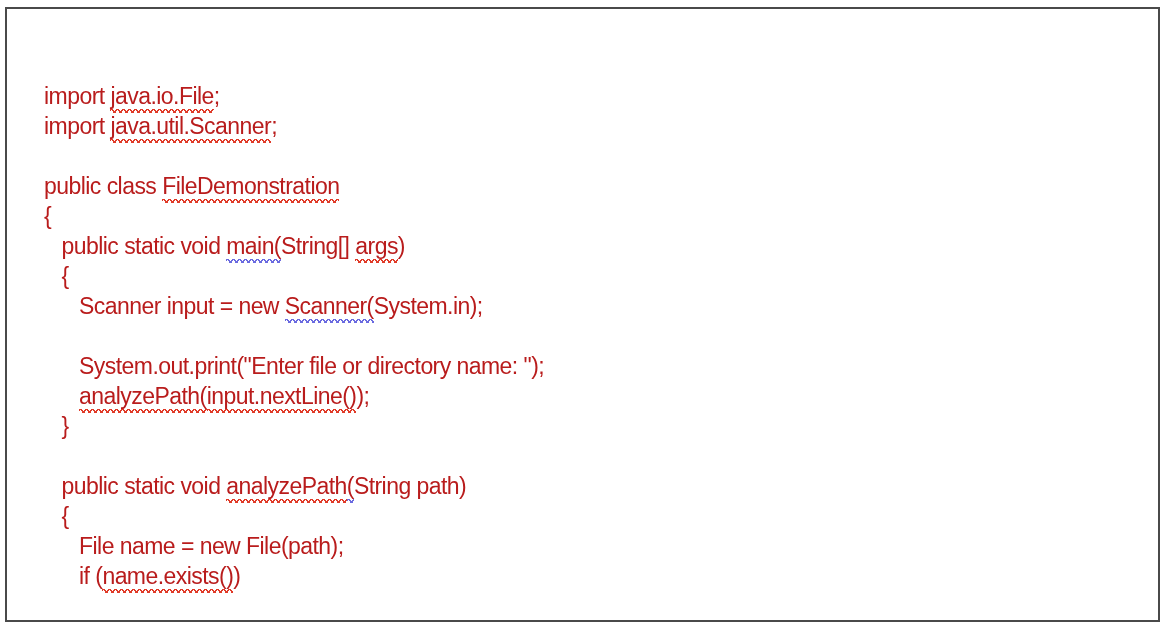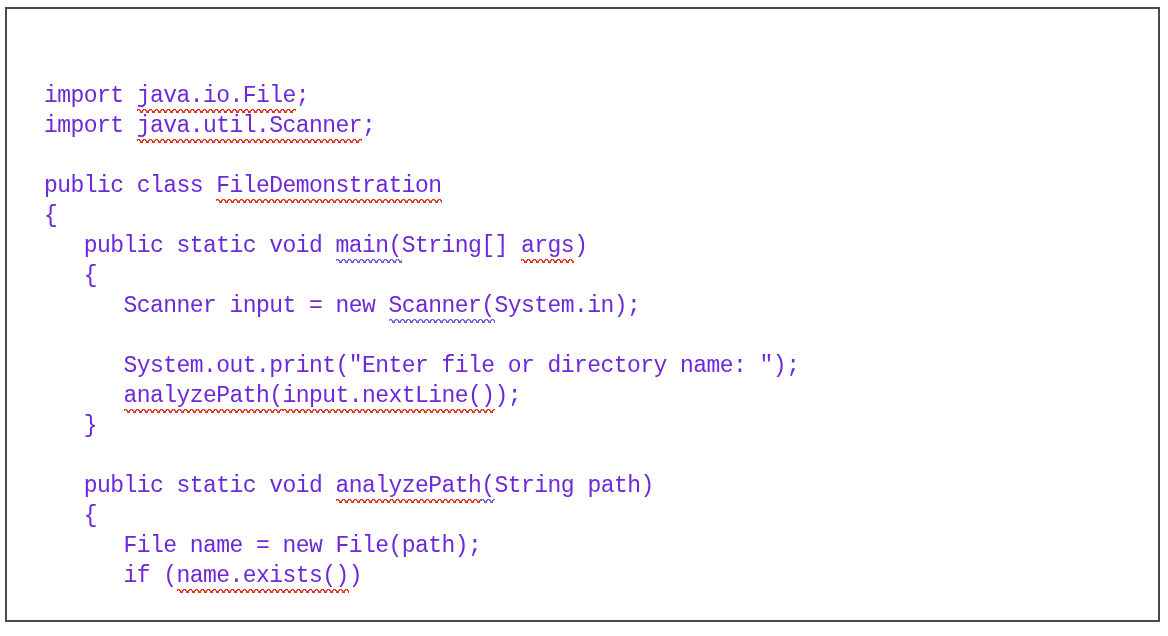--- a/index.html
+++ b/index.html
@@ -24,24 +24,24 @@
     box-sizing: border-box;
     border: 2px solid #4a4a4a;
     background: #ffffff;
     overflow: hidden;
   }
 
   #code-listing {
     position: absolute;
     left: 37px;
     top: 72px;
-    font-family: Liberation Mono, monospace;
+    font-family: Liberation Sans, sans-serif;
     font-size: 23px;
     line-height: 30px;
-    color: #6d28d9;
+    color: #b91c1c;
     white-space: pre;
     letter-spacing: -0.55px;
   }
 
   .code-line {
     height: 30px;
     white-space: pre;
   }
   .code-line.blank {
     color: transparent;

